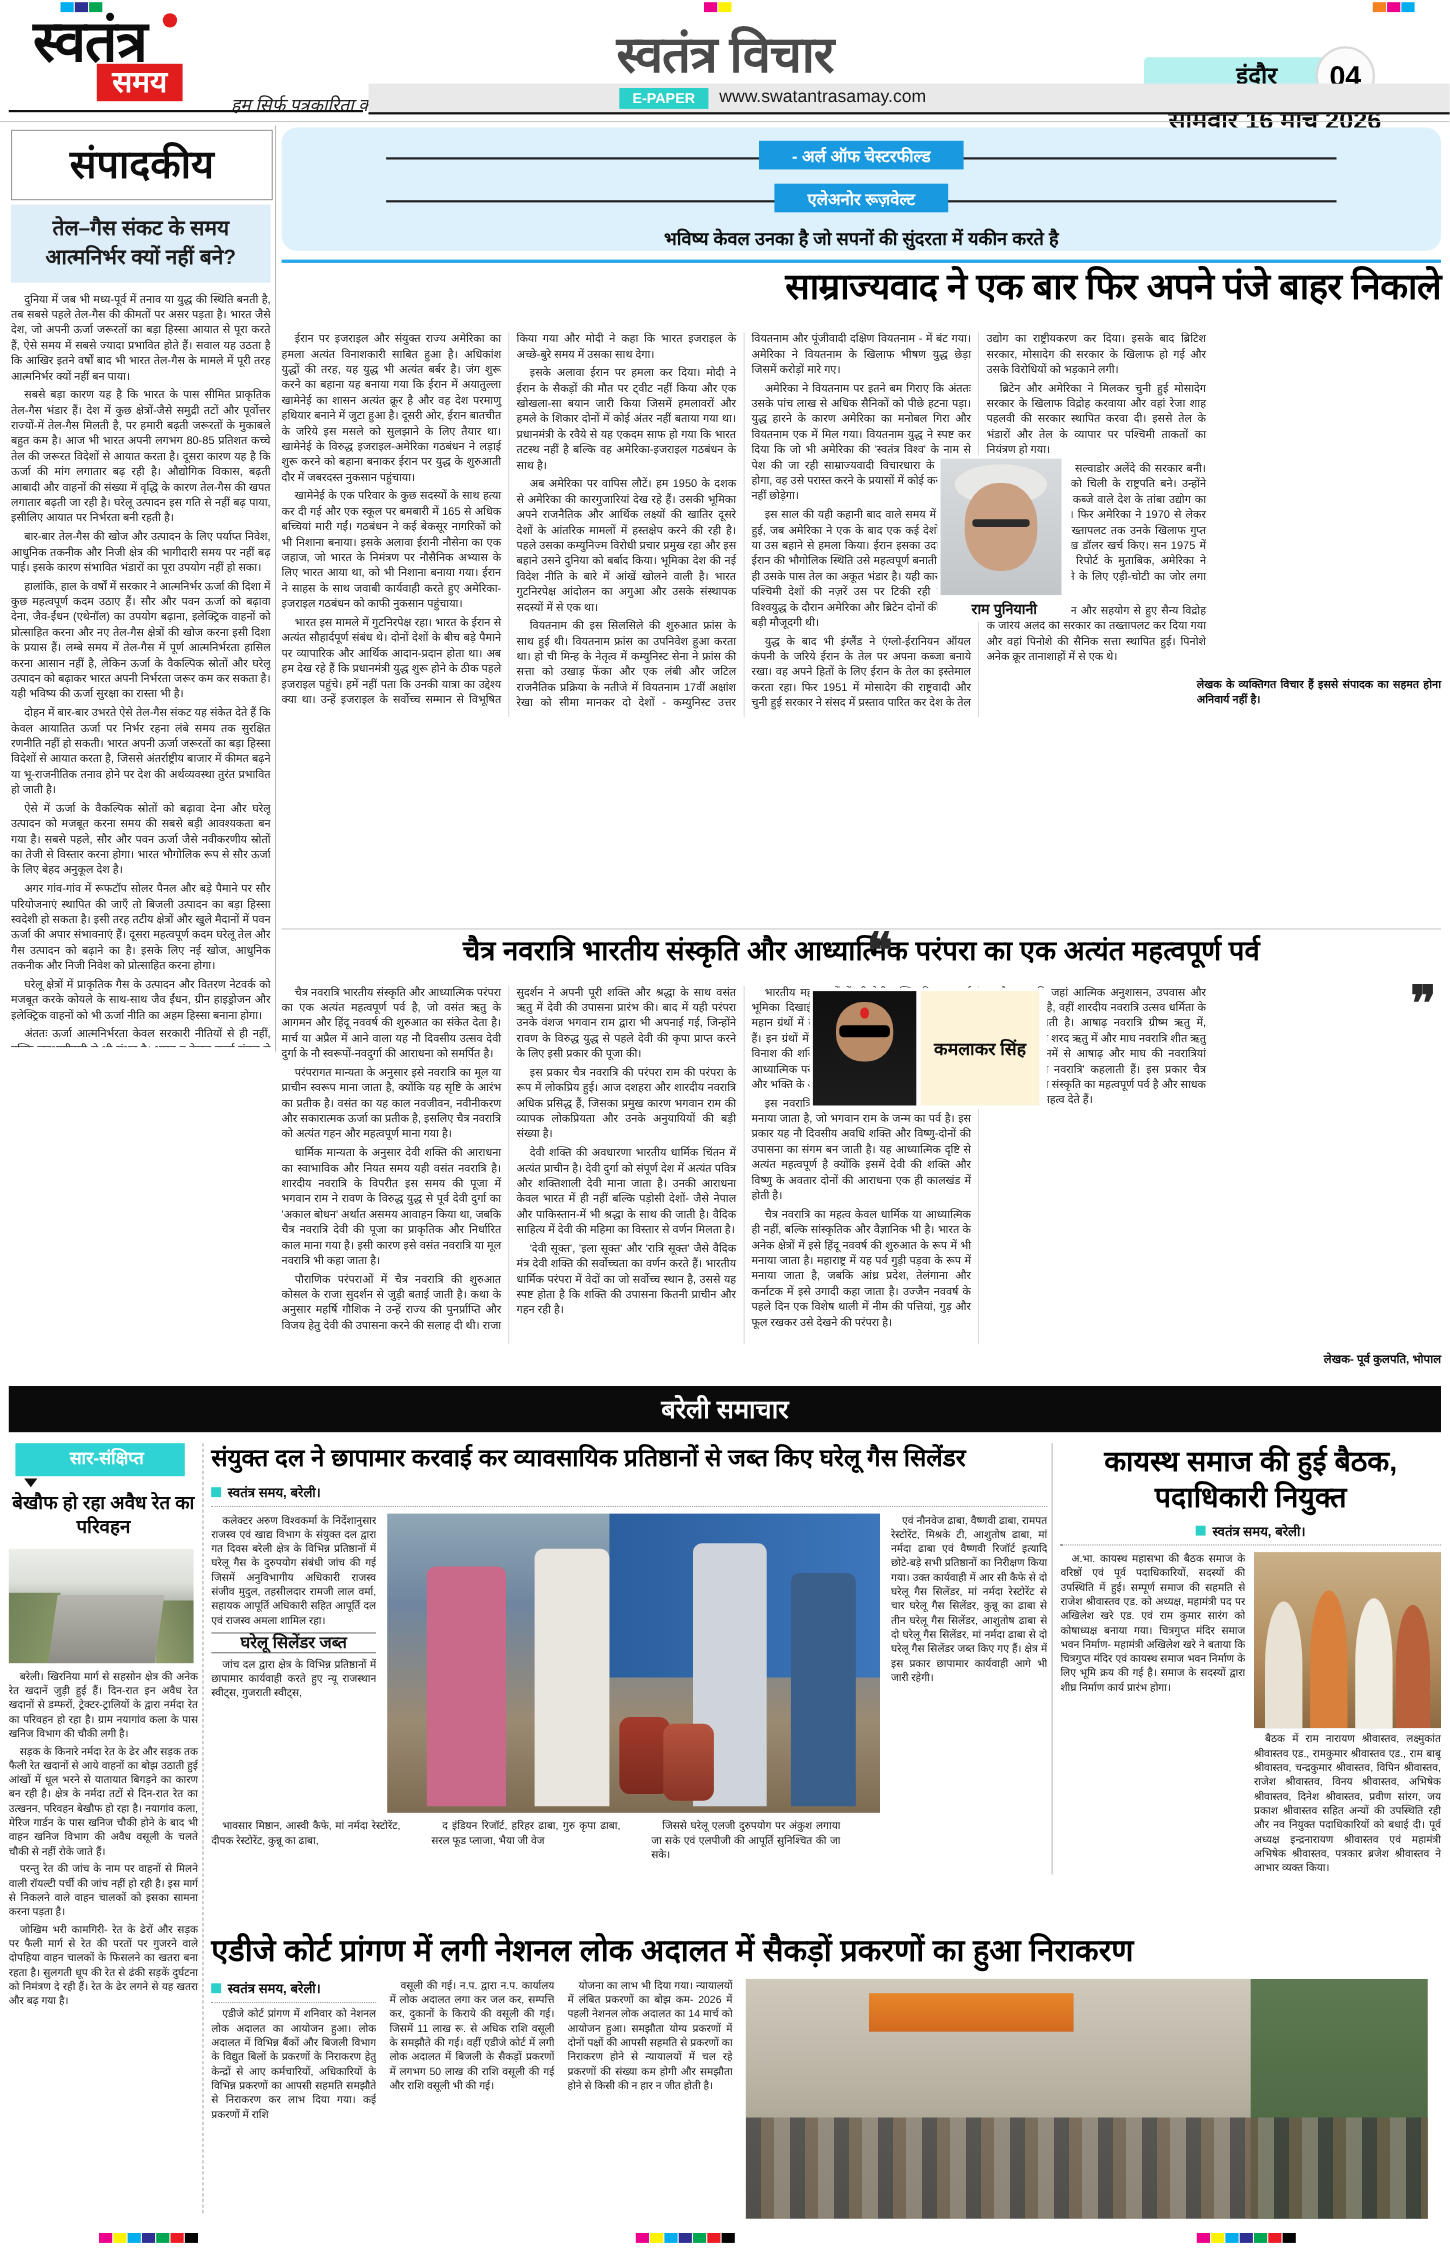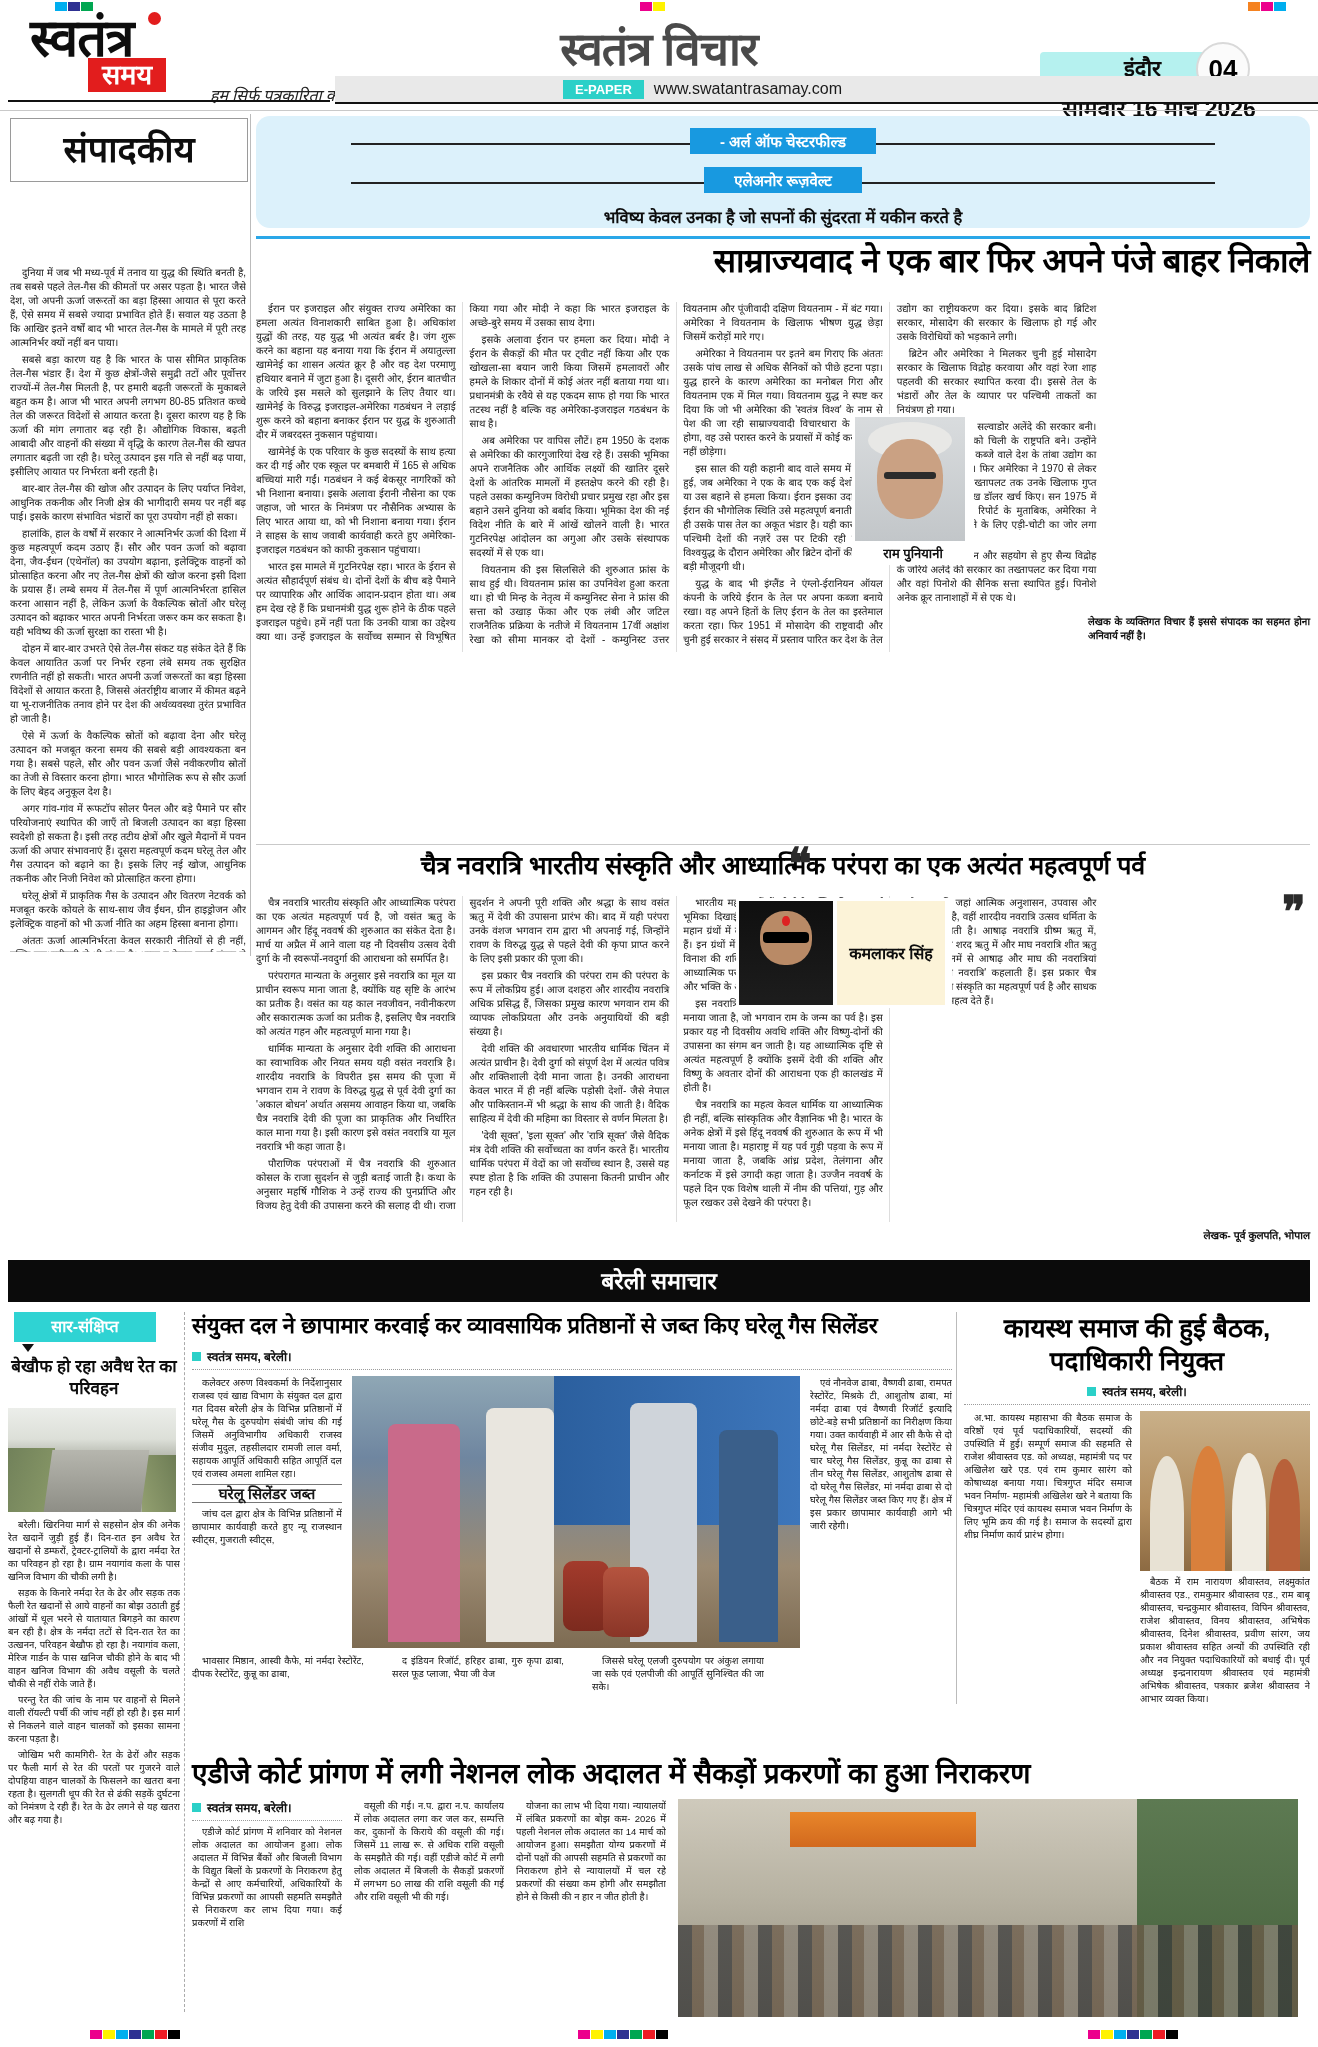--- a/index.html
+++ b/index.html
@@ -120,20 +120,21 @@
 
   <div class="abs epaper-bar" style="left:335px;top:76px;width:800px;height:26px;">
     <span class="epaper-badge">E-PAPER</span>
     <span class="epaper-url">www.swatantrasamay.com</span>
   </div>
   <div class="abs gray-rule" style="left:0;top:110px;width:1318px;height:1px;"></div>
 
   <div class="abs vrule" style="left:250px;top:114px;height:842px;"></div>
 
   <div class="abs edit-box" style="left:10px;top:118px;width:236px;height:62px;">संपादकीय</div>
+  <div class="abs edit-head" style="left:10px;top:186px;width:224px;">तेल–गैस संकट के समय आत्मनिर्भर क्यों नहीं बने?</div>
   <div class="abs body-txt" style="left:10px;top:266px;width:236px;height:686px;">
     <p>दुनिया में जब भी मध्य-पूर्व में तनाव या युद्ध की स्थिति बनती है, तब सबसे पहले तेल-गैस की कीमतों पर असर पड़ता है। भारत जैसे देश, जो अपनी ऊर्जा जरूरतों का बड़ा हिस्सा आयात से पूरा करते हैं, ऐसे समय में सबसे ज्यादा प्रभावित होते हैं। सवाल यह उठता है कि आखिर इतने वर्षों बाद भी भारत तेल-गैस के मामले में पूरी तरह आत्मनिर्भर क्यों नहीं बन पाया।</p>
     <p>सबसे बड़ा कारण यह है कि भारत के पास सीमित प्राकृतिक तेल-गैस भंडार हैं। देश में कुछ क्षेत्रों-जैसे समुद्री तटों और पूर्वोत्तर राज्यों-में तेल-गैस मिलती है, पर हमारी बढ़ती जरूरतों के मुकाबले बहुत कम है। आज भी भारत अपनी लगभग 80-85 प्रतिशत कच्चे तेल की जरूरत विदेशों से आयात करता है। दूसरा कारण यह है कि ऊर्जा की मांग लगातार बढ़ रही है। औद्योगिक विकास, बढ़ती आबादी और वाहनों की संख्या में वृद्धि के कारण तेल-गैस की खपत लगातार बढ़ती जा रही है। घरेलू उत्पादन इस गति से नहीं बढ़ पाया, इसीलिए आयात पर निर्भरता बनी रहती है।</p>
     <p>बार-बार तेल-गैस की खोज और उत्पादन के लिए पर्याप्त निवेश, आधुनिक तकनीक और निजी क्षेत्र की भागीदारी समय पर नहीं बढ़ पाई। इसके कारण संभावित भंडारों का पूरा उपयोग नहीं हो सका।</p>
     <p>हालांकि, हाल के वर्षों में सरकार ने आत्मनिर्भर ऊर्जा की दिशा में कुछ महत्वपूर्ण कदम उठाए हैं। सौर और पवन ऊर्जा को बढ़ावा देना, जैव-ईंधन (एथेनॉल) का उपयोग बढ़ाना, इलेक्ट्रिक वाहनों को प्रोत्साहित करना और नए तेल-गैस क्षेत्रों की खोज करना इसी दिशा के प्रयास हैं। लम्बे समय में तेल-गैस में पूर्ण आत्मनिर्भरता हासिल करना आसान नहीं है, लेकिन ऊर्जा के वैकल्पिक स्रोतों और घरेलू उत्पादन को बढ़ाकर भारत अपनी निर्भरता जरूर कम कर सकता है। यही भविष्य की ऊर्जा सुरक्षा का रास्ता भी है।</p>
     <p>दोहन में बार-बार उभरते ऐसे तेल-गैस संकट यह संकेत देते हैं कि केवल आयातित ऊर्जा पर निर्भर रहना लंबे समय तक सुरक्षित रणनीति नहीं हो सकती। भारत अपनी ऊर्जा जरूरतों का बड़ा हिस्सा विदेशों से आयात करता है, जिससे अंतर्राष्ट्रीय बाजार में कीमत बढ़ने या भू-राजनीतिक तनाव होने पर देश की अर्थव्यवस्था तुरंत प्रभावित हो जाती है।</p>
     <p>ऐसे में ऊर्जा के वैकल्पिक स्रोतों को बढ़ावा देना और घरेलू उत्पादन को मजबूत करना समय की सबसे बड़ी आवश्यकता बन गया है। सबसे पहले, सौर और पवन ऊर्जा जैसे नवीकरणीय स्रोतों का तेजी से विस्तार करना होगा। भारत भौगोलिक रूप से सौर ऊर्जा के लिए बेहद अनुकूल देश है।</p>
     <p>अगर गांव-गांव में रूफटॉप सोलर पैनल और बड़े पैमाने पर सौर परियोजनाएं स्थापित की जाएँ तो बिजली उत्पादन का बड़ा हिस्सा स्वदेशी हो सकता है। इसी तरह तटीय क्षेत्रों और खुले मैदानों में पवन ऊर्जा की अपार संभावनाएं हैं। दूसरा महत्वपूर्ण कदम घरेलू तेल और गैस उत्पादन को बढ़ाने का है। इसके लिए नई खोज, आधुनिक तकनीक और निजी निवेश को प्रोत्साहित करना होगा।</p>
     <p>घरेलू क्षेत्रों में प्राकृतिक गैस के उत्पादन और वितरण नेटवर्क को मजबूत करके कोयले के साथ-साथ जैव ईंधन, ग्रीन हाइड्रोजन और इलेक्ट्रिक वाहनों को भी ऊर्जा नीति का अहम हिस्सा बनाना होगा।</p>
     <p>अंततः ऊर्जा आत्मनिर्भरता केवल सरकारी नीतियों से ही नहीं, बल्कि जनभागीदारी से भी संभव है। भारत न केवल ऊर्जा संकट से उबर सकता है, बल्कि आने वाले वर्षों में ऊर्जा आत्मनिर्भरता की दिशा में मजबूत कदम बढ़ा सकता है।</p>
@@ -206,21 +207,21 @@
         <div class="shade"></div>
     </div>
     <div class="name-box" style="width:108px;height:104px;">कमलाकर सिंह</div>
   </div>
 
   <div class="abs endnote" style="left:1072px;top:1228px;width:238px;text-align:right;font-size:10.5px;">लेखक- पूर्व कुलपति, भोपाल</div>
 
   <div class="abs banner" style="left:8px;top:1260px;width:1302px;height:42px;">बरेली समाचार</div>
 
   <div class="abs" style="left:8px;top:1312px;width:172px;">
-    <div class="brief-label" style="width:142px;margin-left:6px;">सार-संक्षिप्त</div>
+    <div class="brief-label" style="width:142px;margin-left:6px;padding-left:12px;">सार-संक्षिप्त</div>
     <div class="tri" style="margin:2px 0 4px 14px;"></div>
     <div class="brief-head">बेखौफ हो रहा अवैध रेत का परिवहन</div>
     <div class="photo ph-road" style="width:168px;height:104px;margin-top:8px;">
       <div class="green-l"></div>
         <div class="green-r"></div>
         <div class="road"></div>
     </div>
     <div class="body-sm" style="height:572px;margin-top:6px;">
       <p>बरेली। खिरनिया मार्ग से सहसोन क्षेत्र की अनेक रेत खदानें जुड़ी हुई हैं। दिन-रात इन अवैध रेत खदानों से डम्फरों, ट्रेक्टर-ट्रालियों के द्वारा नर्मदा रेत का परिवहन हो रहा है। ग्राम नयागांव कला के पास खनिज विभाग की चौकी लगी है।</p>
       <p>सड़क के किनारे नर्मदा रेत के ढेर और सड़क तक फैली रेत खदानों से आये वाहनों का बोझ उठाती हुई आंखों में धूल भरने से यातायात बिगड़ने का कारण बन रही है। क्षेत्र के नर्मदा तटों से दिन-रात रेत का उत्खनन, परिवहन बेखौफ हो रहा है। नयागांव कला, मेरिज गार्डन के पास खनिज चौकी होने के बाद भी वाहन खनिज विभाग की अवैध वसूली के चलते चौकी से नहीं रोके जाते हैं।</p>

